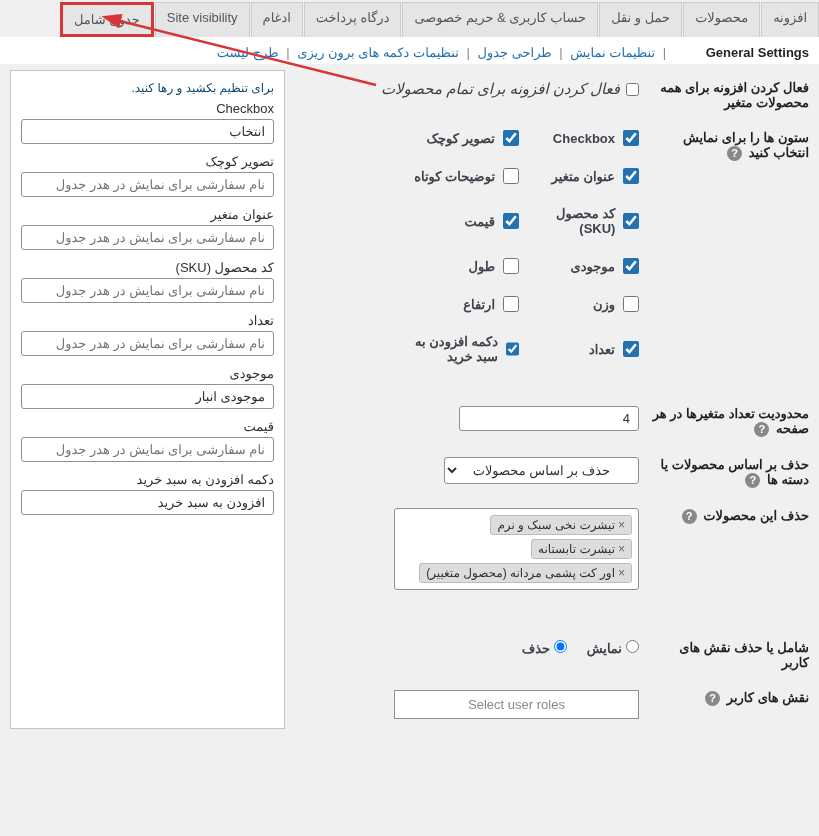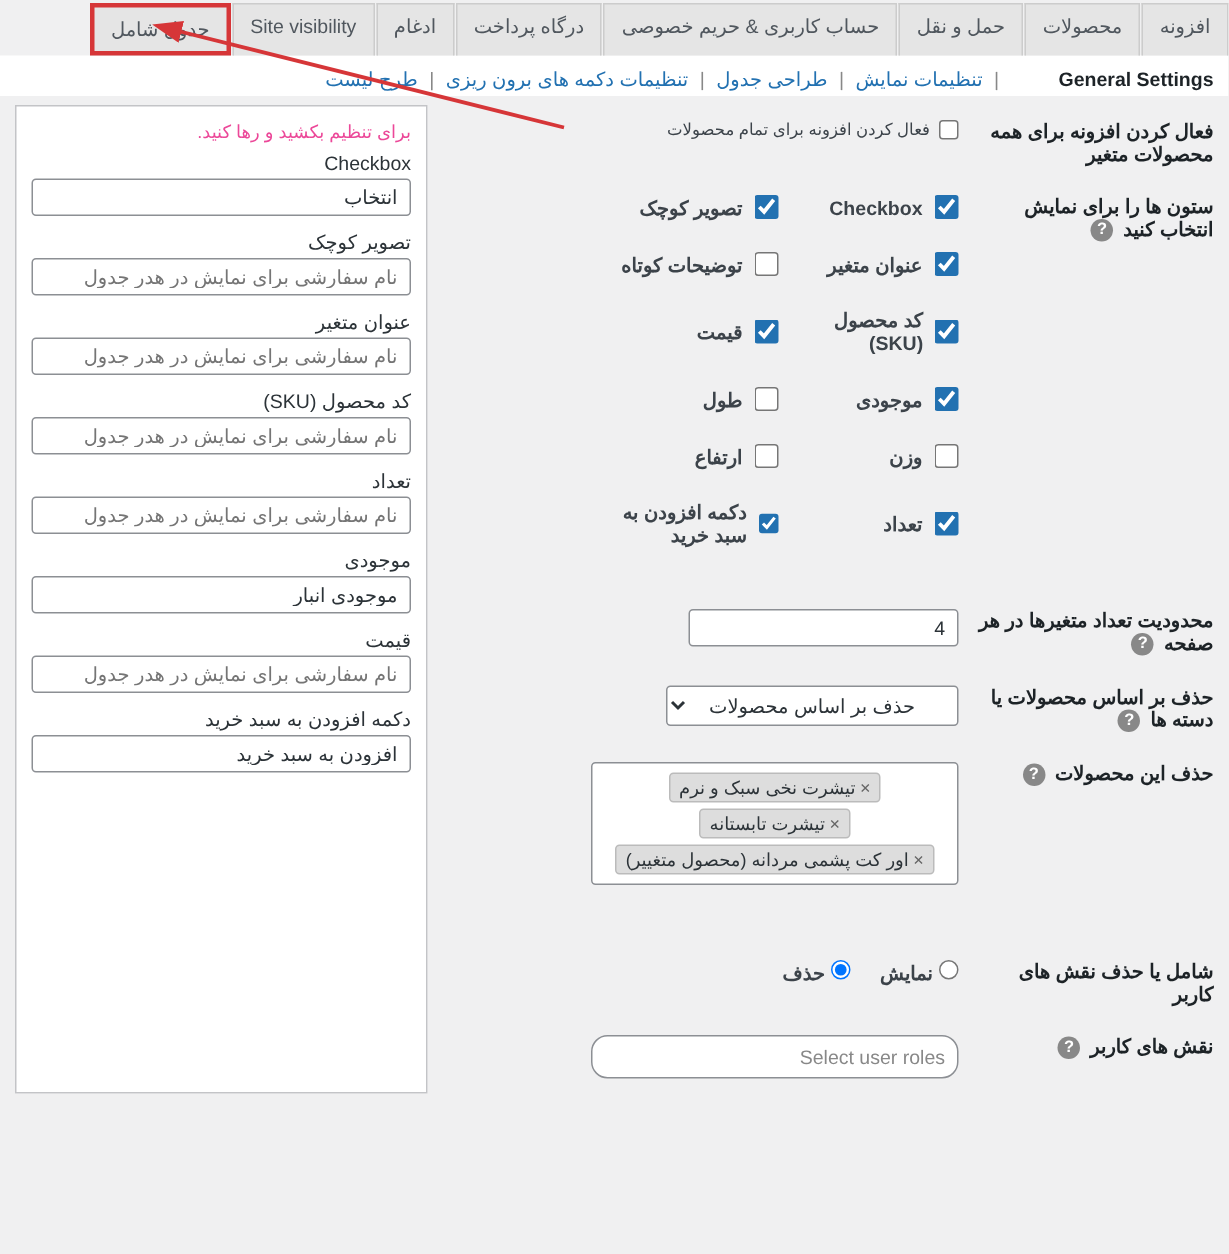--- a/index.html
+++ b/index.html
@@ -100,21 +100,22 @@
     }
     .field-body {
       flex: 1;
     }
     .cb-row-single {
       display: flex;
       align-items: center;
     }
     .cb-row-single label {
       margin-right: 6px;
-      font-size: 11px;
+      font-size: 15px;
+      font-style: italic;
     }
     .cb-grid {
       display: block;
     }
     .cb-grid-row {
       display: flex;
       direction: rtl;
       margin-bottom: 22px;
     }
     .cb-cell {
@@ -153,21 +154,20 @@
       min-width: 195px;
       color: #2c3338;
     }
     .tags-box {
       border: 1px solid #8c8f94;
       border-radius: 3px;
       background: #fff;
       padding: 4px;
       min-height: 30px;
       max-width: 245px;
-      text-align: center;
     }
     .tag {
       display: inline-block;
       background: #ddd;
       color: #2c3338;
       border-radius: 3px;
       padding: 2px 6px;
       margin: 2px;
       font-size: 12px;
       border: 1px solid #bbb;
@@ -178,40 +178,40 @@
     }
     .radio-group label {
       margin-left: 16px;
       font-weight: 600;
     }
     .radio-group input {
       margin-left: 4px;
     }
     .user-roles-input {
       border: 1px solid #8c8f94;
-      border-radius: 11px;
+      border-radius: 0;
       background: #fff;
       padding: 6px 8px;
       color: #888;
       max-width: 245px;
       direction: ltr;
-      text-align: right;
+      text-align: center;
     }
 
     
     .sortable-panel {
       width: 275px;
       border: 1px solid #c3c4c7;
       background: #fff;
       padding: 10px;
       flex-shrink: 0;
     }
     .sortable-panel .hint {
       font-size: 12px;
-      color: #ec4899;
+      color: #0c4a6e;
       margin-bottom: 6px;
       text-align: right;
     }
     .sort-item {
       margin-bottom: 10px;
     }
     .sort-item .sort-label {
       font-size: 13px;
       color: #2c3338;
       margin-bottom: 3px;

